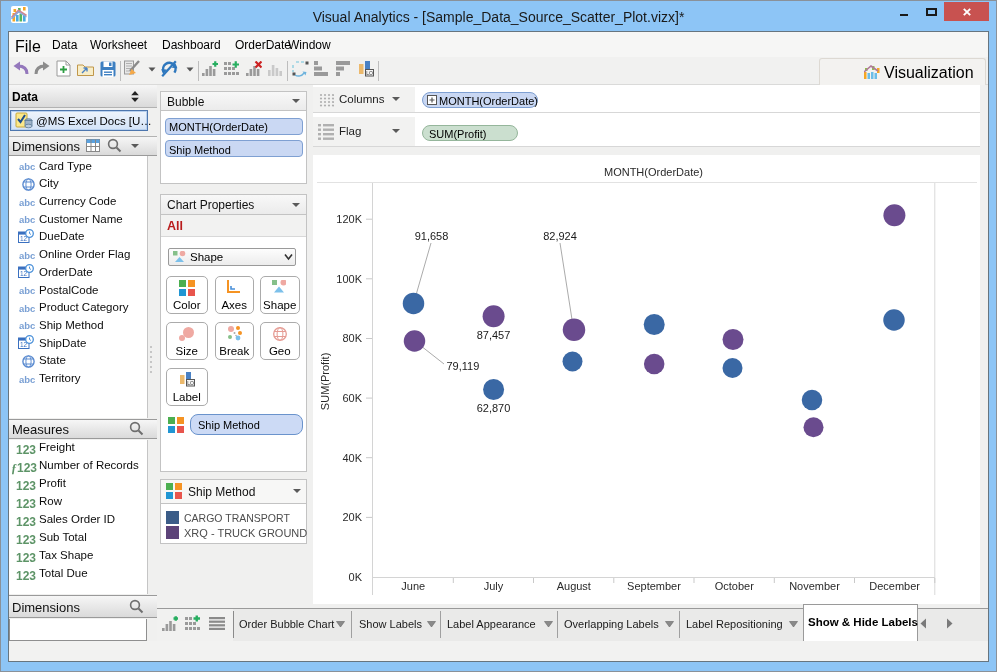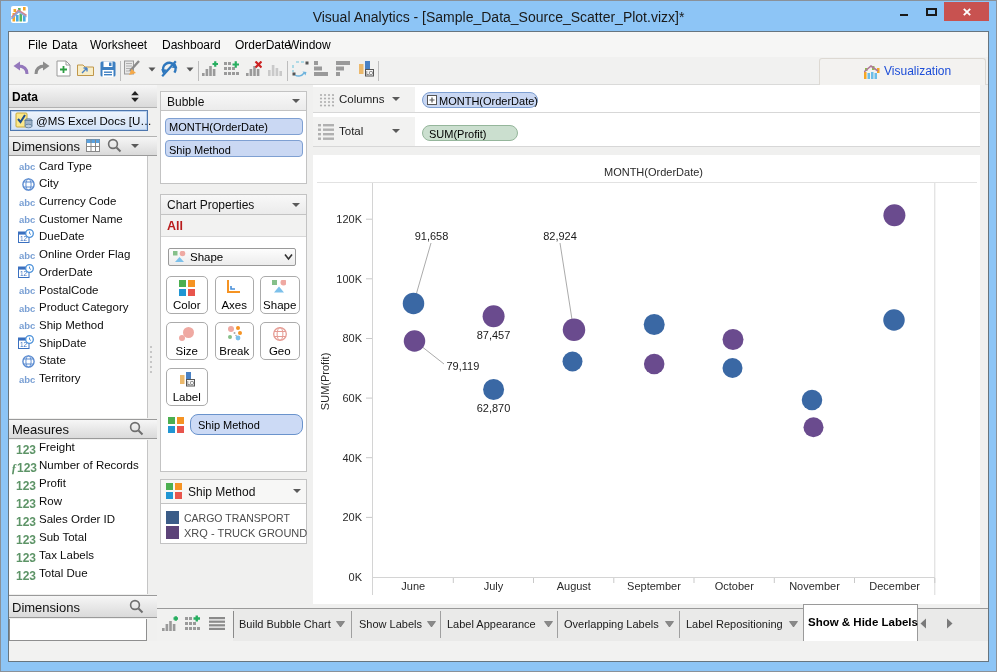--- a/index.html
+++ b/index.html
@@ -34,21 +34,21 @@
 </svg>
 <div class="abs" style="left:0;top:9px;width:997px;text-align:center;font-size:14px;color:#1a1a1a">Visual Analytics - [Sample_Data_Source_Scatter_Plot.vizx]*</div>
 <div class="abs" style="left:900px;top:13.5px;width:8px;height:2.5px;background:#1a1a1a"></div>
 <div class="abs" style="left:925.5px;top:8px;width:11px;height:8px;border:2px solid #1a1a1a"></div>
 <div class="abs" style="left:944px;top:2px;width:45px;height:19px;background:#c85250"></div>
 <svg class="abs" style="left:962.5px;top:8px" width="8" height="8" viewBox="0 0 8 8">
   <path d="M0.8 0.8 L7.2 7.2 M7.2 0.8 L0.8 7.2" stroke="#fff" stroke-width="1.9"></path>
 </svg>
 
 <div class="abs" style="left:9px;top:32px;width:979px;height:25px;background:#f6f6f5"></div>
-<span class="abs menu" style="left:28px;top:38px;font-size:12px">File</span>
+<span class="abs menu" style="left:15px;top:38px;font-size:16px">File</span>
 <span class="abs menu" style="left:52px;top:38px;font-size:12px">Data</span>
 <span class="abs menu" style="left:90px;top:38px;font-size:12px">Worksheet</span>
 <span class="abs menu" style="left:162px;top:38px;font-size:12px">Dashboard</span>
 <span class="abs menu" style="left:235px;top:38px;font-size:12px">OrderDate</span>
 <span class="abs menu" style="left:288px;top:38px;font-size:12px">Window</span>
 
 <div class="abs" style="left:9px;top:57px;width:979px;height:28px;background:#f1f1f0;border-bottom:1px solid #dadad9"></div>
 <svg class="abs" style="left:12px;top:61px" width="17" height="15" viewBox="0 0 17 15">
     <path d="M15 13 C15 7 11 5 6 5" stroke="#9478bc" stroke-width="3" fill="none"></path>
     <path d="M8 0.5 L1.5 5 L8 9.5 Z" fill="#9478bc"></path>
@@ -168,21 +168,21 @@
 <svg class="abs" style="left:864px;top:64px" width="16" height="15" viewBox="0 0 16 15">
   <rect x="0" y="8" width="2.5" height="7" fill="#f5a623"></rect>
   <rect x="3.5" y="9" width="2.5" height="6" fill="#6bbde8"></rect>
   <rect x="7" y="8" width="2.5" height="7" fill="#6bbde8"></rect>
   <rect x="10.5" y="9" width="2.5" height="6" fill="#6bbde8"></rect>
   <rect x="13" y="4" width="2.5" height="5" fill="#f5a623"></rect>
   <rect x="1" y="4" width="2.5" height="3" fill="#8bc34a"></rect>
   <rect x="8" y="2" width="2.5" height="4" fill="#8bc34a"></rect>
   <path d="M0 8 L7 2 L14 7" stroke="#b07898" stroke-width="1.6" fill="none"></path>
 </svg>
-<span class="abs" style="left:884px;top:64px;font-size:12px;color:#1d4ed8">Visualization</span>
+<span class="abs" style="left:884px;top:64px;font-size:16px;color:#000000">Visualization</span>
 
 <div class="abs hdrgrad" style="left:9px;top:85px;width:148px;height:23px;border-bottom:1px solid #b2b2b2"></div>
 <span class="abs" style="left:12px;top:90px;font-size:12px;font-weight:bold;color:#000">Data</span>
 <svg class="abs" style="left:131px;top:91px" width="8" height="11" viewBox="0 0 8 11">
   <path d="M4 0 L7.8 4.3 L0.2 4.3 Z" fill="#222"></path>
     <path d="M4 11 L7.8 6.7 L0.2 6.7 Z" fill="#222"></path>
 </svg>
 
 <div class="abs" style="left:10px;top:110px;width:138px;height:21px;background:linear-gradient(#eef4fc,#d3e3f7);border:1px solid #4d76ae;outline:1px solid #b9d1ee;outline-offset:-2px"></div>
 <svg class="abs" style="left:15px;top:112px" width="18" height="17" viewBox="0 0 18 17">
@@ -275,21 +275,21 @@
 <span class="abs fname" style="left:39px;top:459.3px">Number of Records</span>
 <span class="abs n123" style="left:16px;top:479.3px">123</span>
 <span class="abs fname" style="left:39px;top:477.3px">Profit</span>
 <span class="abs n123" style="left:16px;top:497.3px">123</span>
 <span class="abs fname" style="left:39px;top:495.3px">Row</span>
 <span class="abs n123" style="left:16px;top:515.3px">123</span>
 <span class="abs fname" style="left:39px;top:513.3px">Sales Order ID</span>
 <span class="abs n123" style="left:16px;top:533.3px">123</span>
 <span class="abs fname" style="left:39px;top:531.3px">Sub Total</span>
 <span class="abs n123" style="left:16px;top:551.3px">123</span>
-<span class="abs fname" style="left:39px;top:549.3px">Tax Labels</span>
+<span class="abs fname" style="left:39px;top:549.3px">Tax Shape</span>
 <span class="abs n123" style="left:16px;top:569.3px">123</span>
 <span class="abs fname" style="left:39px;top:567.3px">Total Due</span>
 
 <div class="abs hdrgrad" style="left:9px;top:595px;width:148px;height:23px;border-top:1px solid #9a9a9a;border-bottom:1px solid #9a9a9a"></div>
 <span class="abs hdrtext" style="left:12px;top:600px">Dimensions</span>
 <svg class="abs" style="left:129px;top:599px" width="15" height="15" viewBox="0 0 15 15">
   <circle cx="6" cy="6" r="4.4" fill="none" stroke="#6e6e6e" stroke-width="1.6"></circle>
   <path d="M9.5 9.5 L13.5 13.5" stroke="#6e6e6e" stroke-width="2"></path>
 </svg>
 
@@ -442,21 +442,21 @@
       <rect x="0" y="0" width="3" height="2.4"></rect>
       <rect x="0" y="4.5" width="3" height="2.4"></rect>
       <rect x="0" y="9" width="3" height="2.4"></rect>
       <rect x="0" y="13.5" width="3" height="2.4"></rect>
   <rect x="5" y="0" width="11" height="2.4"></rect>
       <rect x="5" y="4.5" width="11" height="2.4"></rect>
       <rect x="5" y="9" width="11" height="2.4"></rect>
       <rect x="5" y="13.5" width="11" height="2.4"></rect>
     </g>
 </svg>
-<span class="abs" style="left:339px;top:125px;font-size:11.5px;color:#222">Total</span>
+<span class="abs" style="left:339px;top:125px;font-size:11.5px;color:#222">Flag</span>
 <div class="abs varrow" style="left:392px;top:129px"></div>
 
 <div class="abs" style="left:422px;top:92px;width:116px;height:16px;background:#c9d7f2;border:1px solid #7fa0d2;border-radius:8px"></div>
 <svg class="abs" style="left:427px;top:95px" width="10" height="10" viewBox="0 0 10 10">
   <rect x="0.5" y="0.5" width="9" height="9" fill="#fff" stroke="#555"></rect>
   <path d="M2.5 5 H7.5 M5 2.5 V7.5" stroke="#555" stroke-width="1.2"></path>
 </svg>
 <span class="abs" style="left:439px;top:94.5px;font-size:11px;white-space:nowrap">MONTH(OrderDate)</span>
 <div class="abs" style="left:422px;top:125px;width:96px;height:16px;background:#cbdfcf;border:1px solid #95b69b;border-radius:8px"></div>
 <span class="abs" style="left:429px;top:127.5px;font-size:11px;white-space:nowrap">SUM(Profit)</span>
@@ -561,21 +561,21 @@
 </svg>
 <svg class="abs" style="left:209px;top:617px" width="16" height="13" viewBox="0 0 16 13">
   <g fill="#8a8a8a">
       <rect x="0" y="0" width="16" height="2.2"></rect>
       <rect x="0" y="3.6" width="16" height="2.2"></rect>
       <rect x="0" y="7.2" width="16" height="2.2"></rect>
       <rect x="0" y="10.8" width="16" height="2.2"></rect>
     </g>
 </svg>
 
-<span class="abs tabtext" style="left:239px;top:618px">Build Bubble Chart</span>
+<span class="abs tabtext" style="left:239px;top:618px">Order Bubble Chart</span>
 <svg class="abs" style="left:336px;top:621px" width="9" height="7" viewBox="0 0 9 7">
     <path d="M0.5 0.5 H8.5 L4.5 6 Z" fill="#8a8a8a" stroke="#666" stroke-width="0.6"></path>
   </svg>
 <div class="abs" style="left:350.5px;top:611px;width:1px;height:27px;background:#a0a0a0"></div>
 <span class="abs tabtext" style="left:359px;top:618px">Show Labels</span>
 <svg class="abs" style="left:427px;top:621px" width="9" height="7" viewBox="0 0 9 7">
     <path d="M0.5 0.5 H8.5 L4.5 6 Z" fill="#8a8a8a" stroke="#666" stroke-width="0.6"></path>
   </svg>
 <div class="abs" style="left:440px;top:611px;width:1px;height:27px;background:#a0a0a0"></div>
 <span class="abs tabtext" style="left:447px;top:618px">Label Appearance</span>

